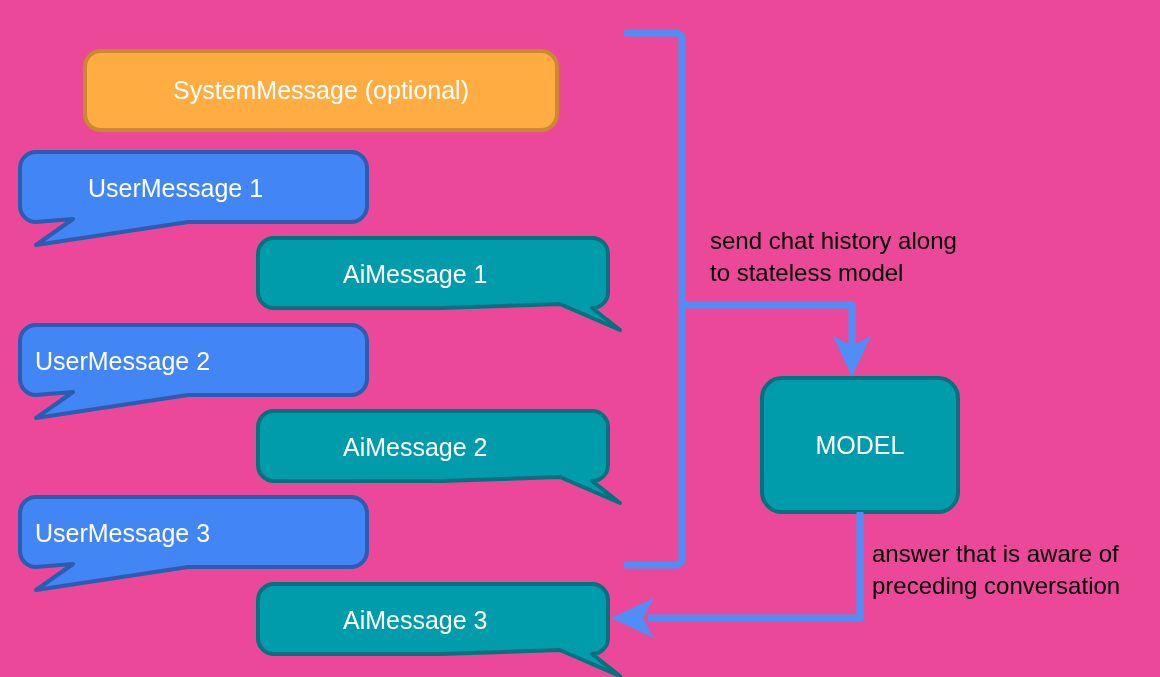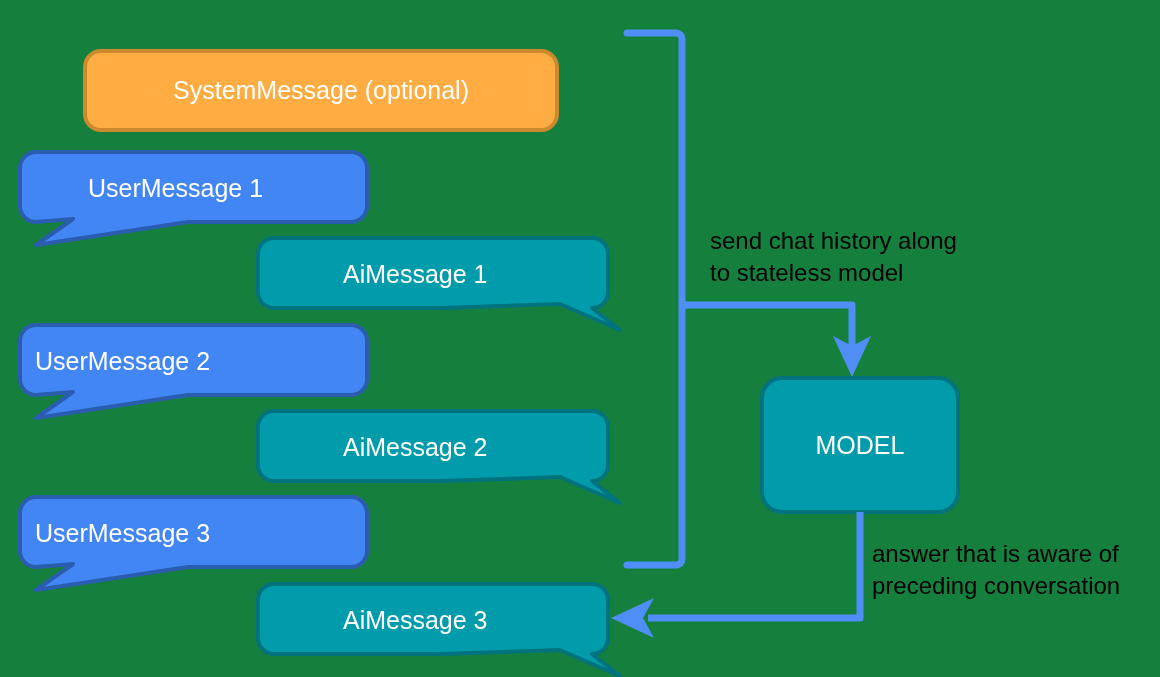--- a/index.html
+++ b/index.html
@@ -10,21 +10,21 @@
   body {
     width: 1160px;
     height: 677px;
     font-family: "Liberation Sans", sans-serif;
     overflow: hidden;
   }
   #canvas {
     position: relative;
     width: 1160px;
     height: 677px;
-    background: #15803d;
+    background: #ec4899;
   }
   #diagram-svg {
     position: absolute;
     left: 0;
     top: 0;
     width: 1160px;
     height: 677px;
   }
   .bubble-label {
     font-family: "Liberation Sans", sans-serif;

